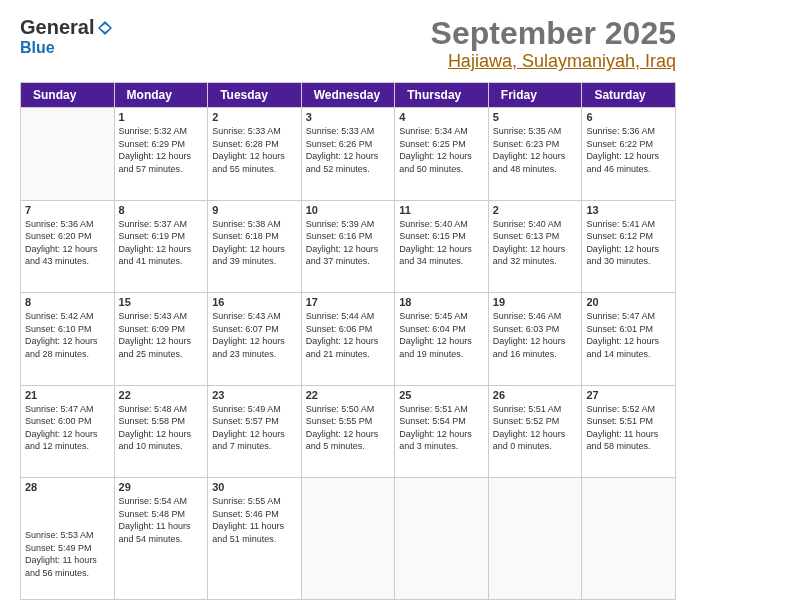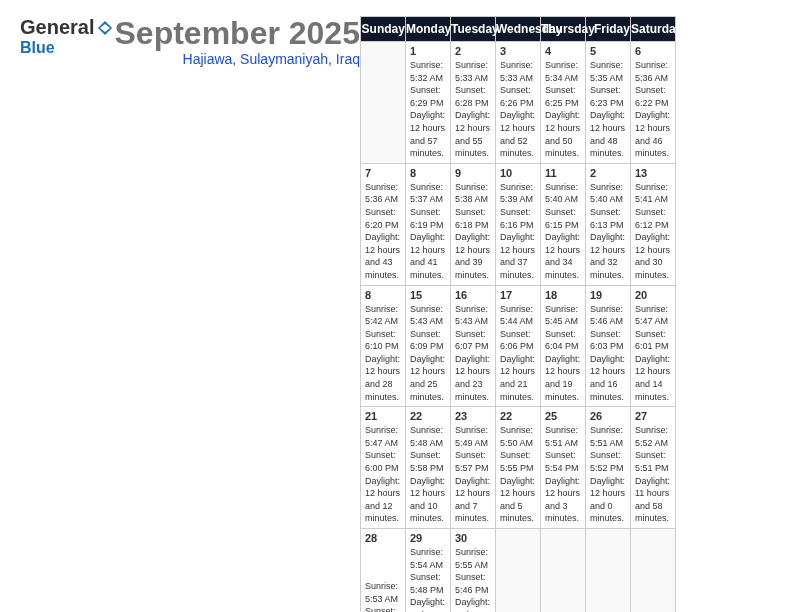--- a/index.html
+++ b/index.html
@@ -8,21 +8,21 @@
       background: #fff;
       width: 792px;
       height: 612px;
       overflow: hidden;
     }
     .page {
       width: 696px;
       height: 612px;
       padding: 16px 20px 12px 20px;
       display: flex;
-      flex-direction: row;
+      flex-direction: column;
     }
     .header {
       display: flex;
       justify-content: space-between;
       align-items: flex-start;
       margin-bottom: 10px;
     }
     .logo {
       display: flex;
       flex-direction: column;
@@ -45,37 +45,38 @@
     .title-block {
       text-align: right;
     }
     .month-title {
       font-size: 32px;
       font-weight: bold;
       color: #737373;
       line-height: 1.1;
     }
     .location {
-      font-size: 14px;
-      color: #1d4ed8;
+      font-size: 18px;
+      color: #a16207;
+      text-decoration: underline;
     }
     .calendar {
       flex: 1;
       border: 1px solid #ccc;
       border-collapse: collapse;
       width: 100%;
       table-layout: fixed;
     }
     .calendar th {
-      background-color: #0f172a;
+      background-color: #4c1d95;
       color: #fff;
       font-size: 12px;
       font-weight: bold;
-      padding: 5px 0;
-      text-align: right;
+      padding: 5px 12px;
+      text-align: left;
       border: 1px solid #ccc;
     }
     .calendar td {
       vertical-align: top;
       border: 1px solid #ccc;
       padding: 3px 4px;
       font-size: 9.5px;
       color: #333;
       height: 80px;
     }

